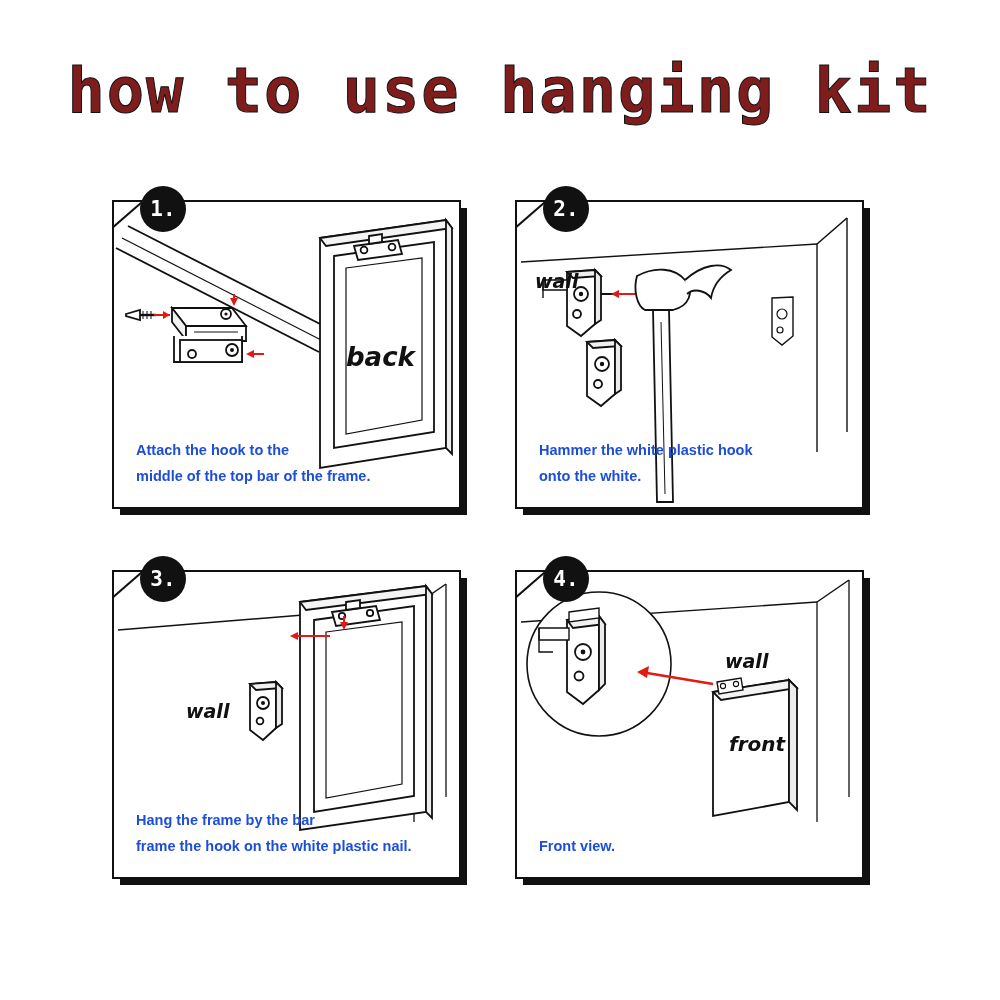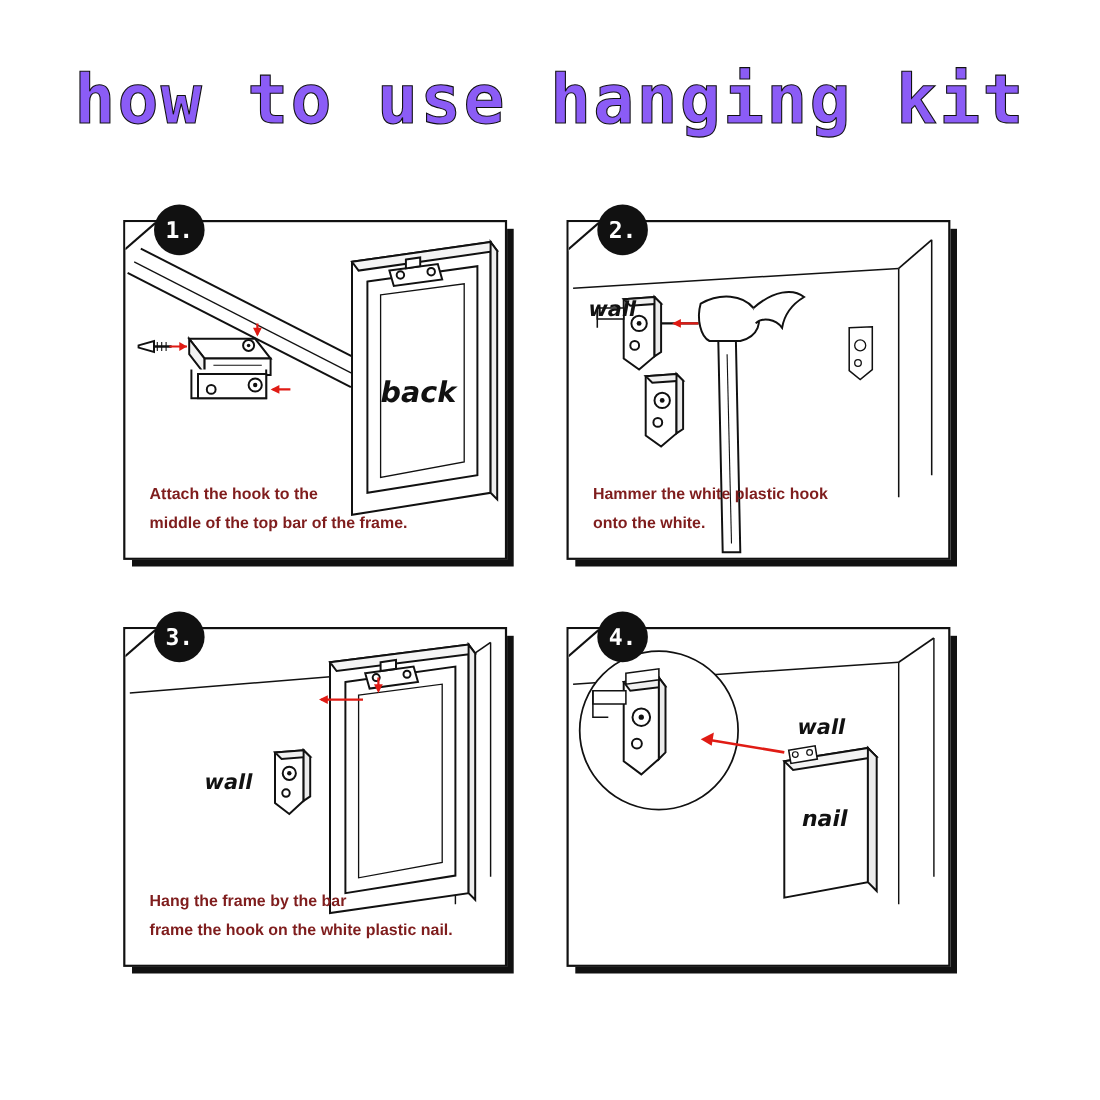--- a/index.html
+++ b/index.html
@@ -24,21 +24,21 @@
   .title {
     position: absolute;
     left: 0;
     top: 54px;
     width: 1000px;
     text-align: center;
     font-family: "DejaVu Sans Mono", monospace;
     font-weight: bold;
     font-size: 62px;
     letter-spacing: 2px;
-    color: #8b5cf6;
+    color: #7f1d1d;
     white-space: nowrap;
     -webkit-text-stroke: 1px #111111;
   }
   
   .panel {
     position: absolute;
     width: 355px;
     height: 315px;
   }
   .panel-1 { left: 112px; top: 200px; }
@@ -103,21 +103,21 @@
     top: -14px;
   }
   
   .caption {
     position: absolute;
     left: 22px;
     bottom: 18px;
     width: 300px;
     font-size: 14.5px;
     font-weight: bold;
-    color: #7f1d1d;
+    color: #1d4ed8;
     line-height: 1.75;
   }
   .caption div { white-space: nowrap; }
 
   
   .art {
     position: absolute;
     left: 0;
     top: 0;
     width: 345px;
@@ -374,20 +374,23 @@
             <circle cx="206" cy="114" r="2.6" fill="#ffffff" stroke-width="1.1"></circle>
             <circle cx="219" cy="112" r="2.6" fill="#ffffff" stroke-width="1.1"></circle>
           </g>
 
           <g stroke="#e01b14" fill="#e01b14" stroke-width="2.4">
             <line x1="196" y1="112" x2="124" y2="100"></line>
             <path d="M120 100 L132 94 L130 106 Z" stroke="none"></path>
           </g>
         </svg>
         <div class="lbl" style="left:208px; top:78px; font-size:19px;">wall</div>
-        <div class="lbl" style="left:212px; top:160px; font-size:20px;">nail</div>
-      </div>
-
+        <div class="lbl" style="left:212px; top:160px; font-size:20px;">front</div>
+      </div>
+
+      <div class="caption">
+        <div>Front view.</div>
+      </div>
     </div>
     <div class="badge">4.</div>
   </div>
 
 </div>
 
 </body></html>

